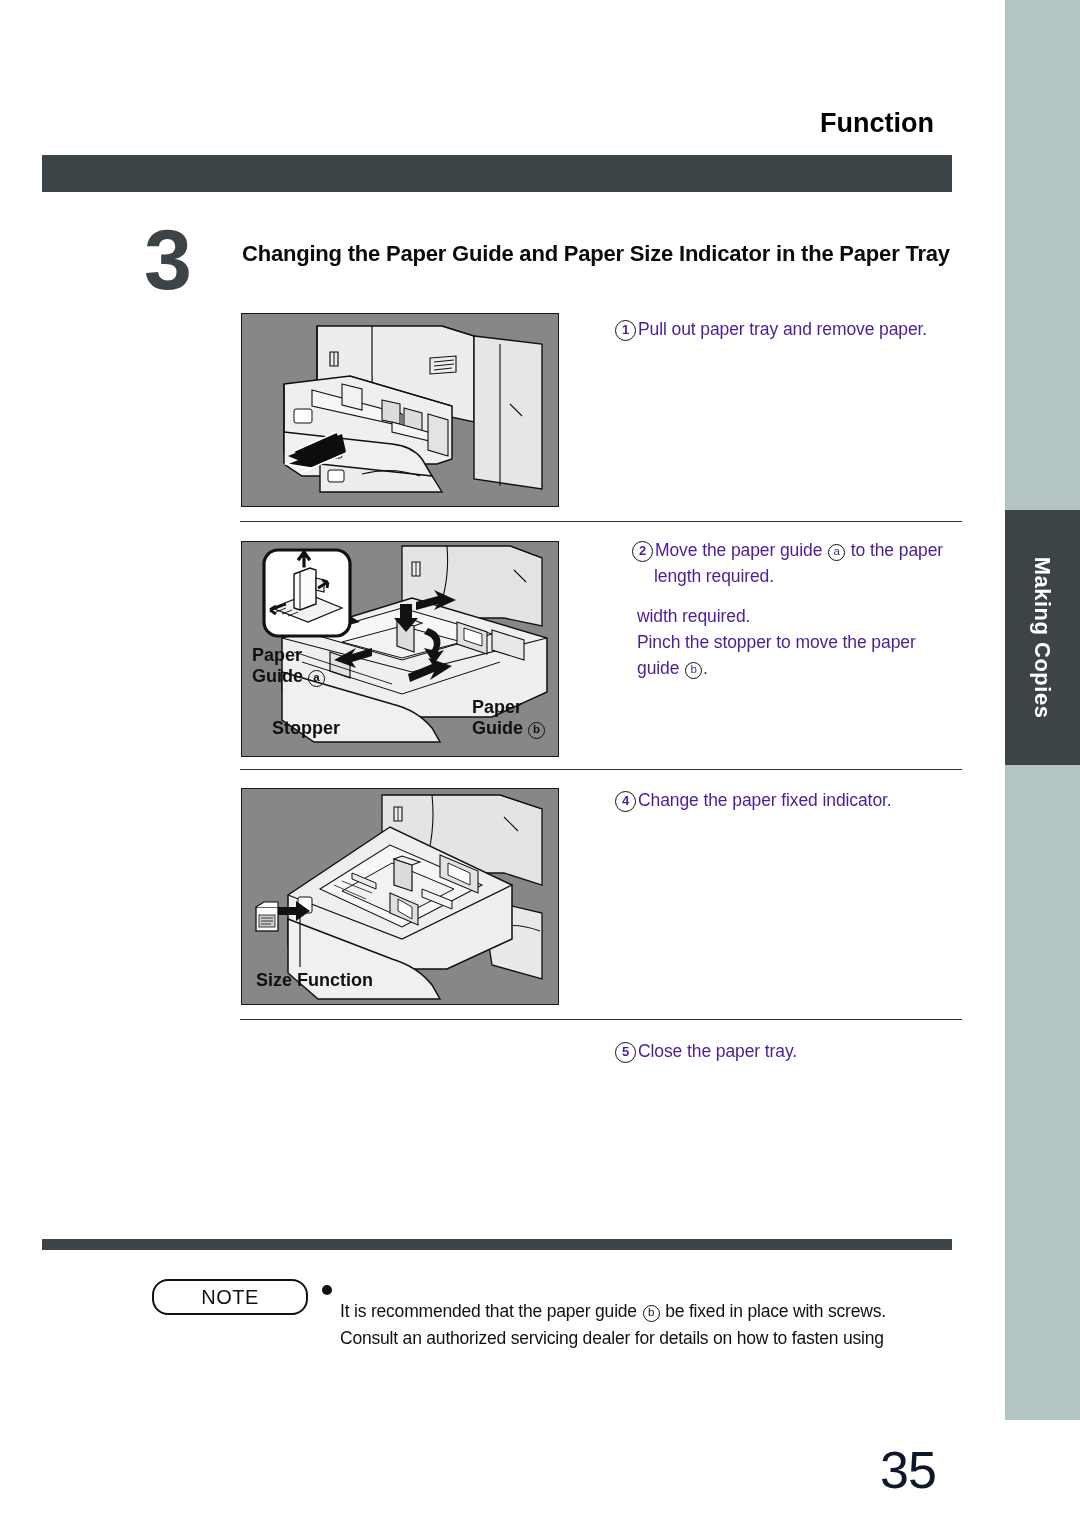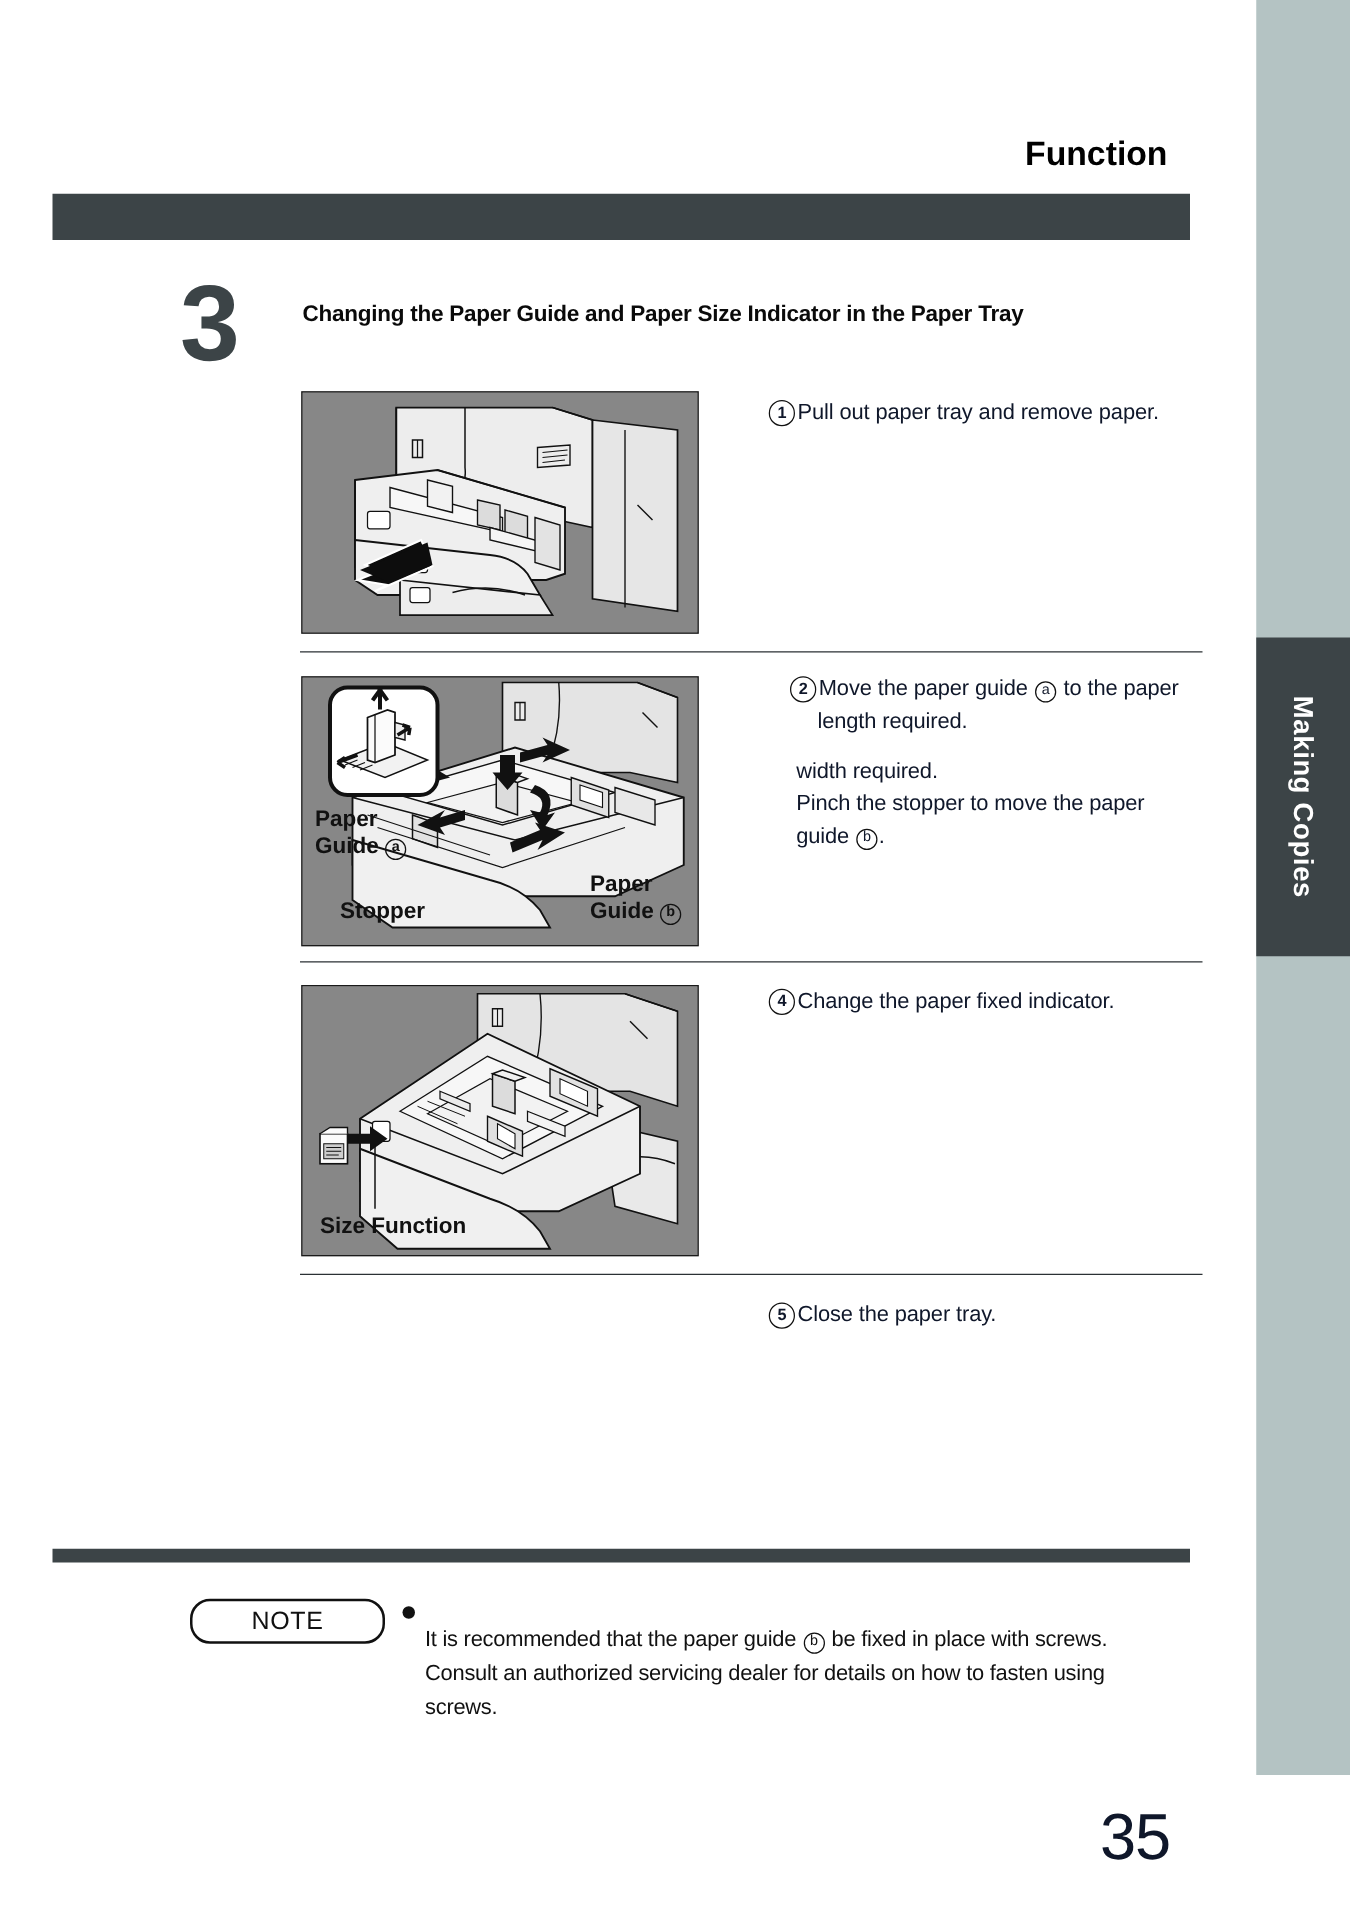--- a/index.html
+++ b/index.html
@@ -81,21 +81,21 @@
     font-weight: bold;
     color: #3c4447;
     line-height: 1;
     letter-spacing: -2px;
   }
   .section-title {
     position: absolute;
     left: 242px;
     top: 241px;
     width: 720px;
-    font-size: 18px;
+    font-size: 22px;
     font-weight: bold;
     color: #0a0a0a;
     letter-spacing: -0.2px;
   }
 
   
   .figure {
     position: absolute;
     border: 1px solid #1a1a1a;
     background: #878787;
@@ -114,21 +114,21 @@
     height: 1px;
     background: #2b3134;
   }
   .div1 { top: 521px; }
   .div2 { top: 769px; }
   .div3 { top: 1019px; }
 
   .step {
     position: absolute;
     font-size: 17.5px;
-    color: #0f172a;
+    color: #4c1d95;
     line-height: 26px;
     letter-spacing: -0.1px;
   }
   .step-line { display: block; white-space: nowrap; }
   .step-num {
     display: inline-block;
     width: 19px;
     height: 19px;
     line-height: 17px;
     border: 1.4px solid #111;
@@ -433,16 +433,15 @@
 <div class="step step5">
   <span class="step-line"><span class="step-num">5</span><span>Close the paper tray.</span></span>
 </div>
 
 <div class="bottom-bar"></div>
 <div class="note-badge">NOTE</div>
 <div class="note-bullet"></div>
 <div class="note-text">
   <span class="l"><span>It is recommended that the paper guide </span><span class="circ">b</span><span> be fixed in place with screws.</span></span>
   <span class="l">Consult an authorized servicing dealer for details on how to fasten using</span>
-  <span class="l">screws.</span>
 </div>
 
 <div class="page-number">35</div>
 
 </body></html>

